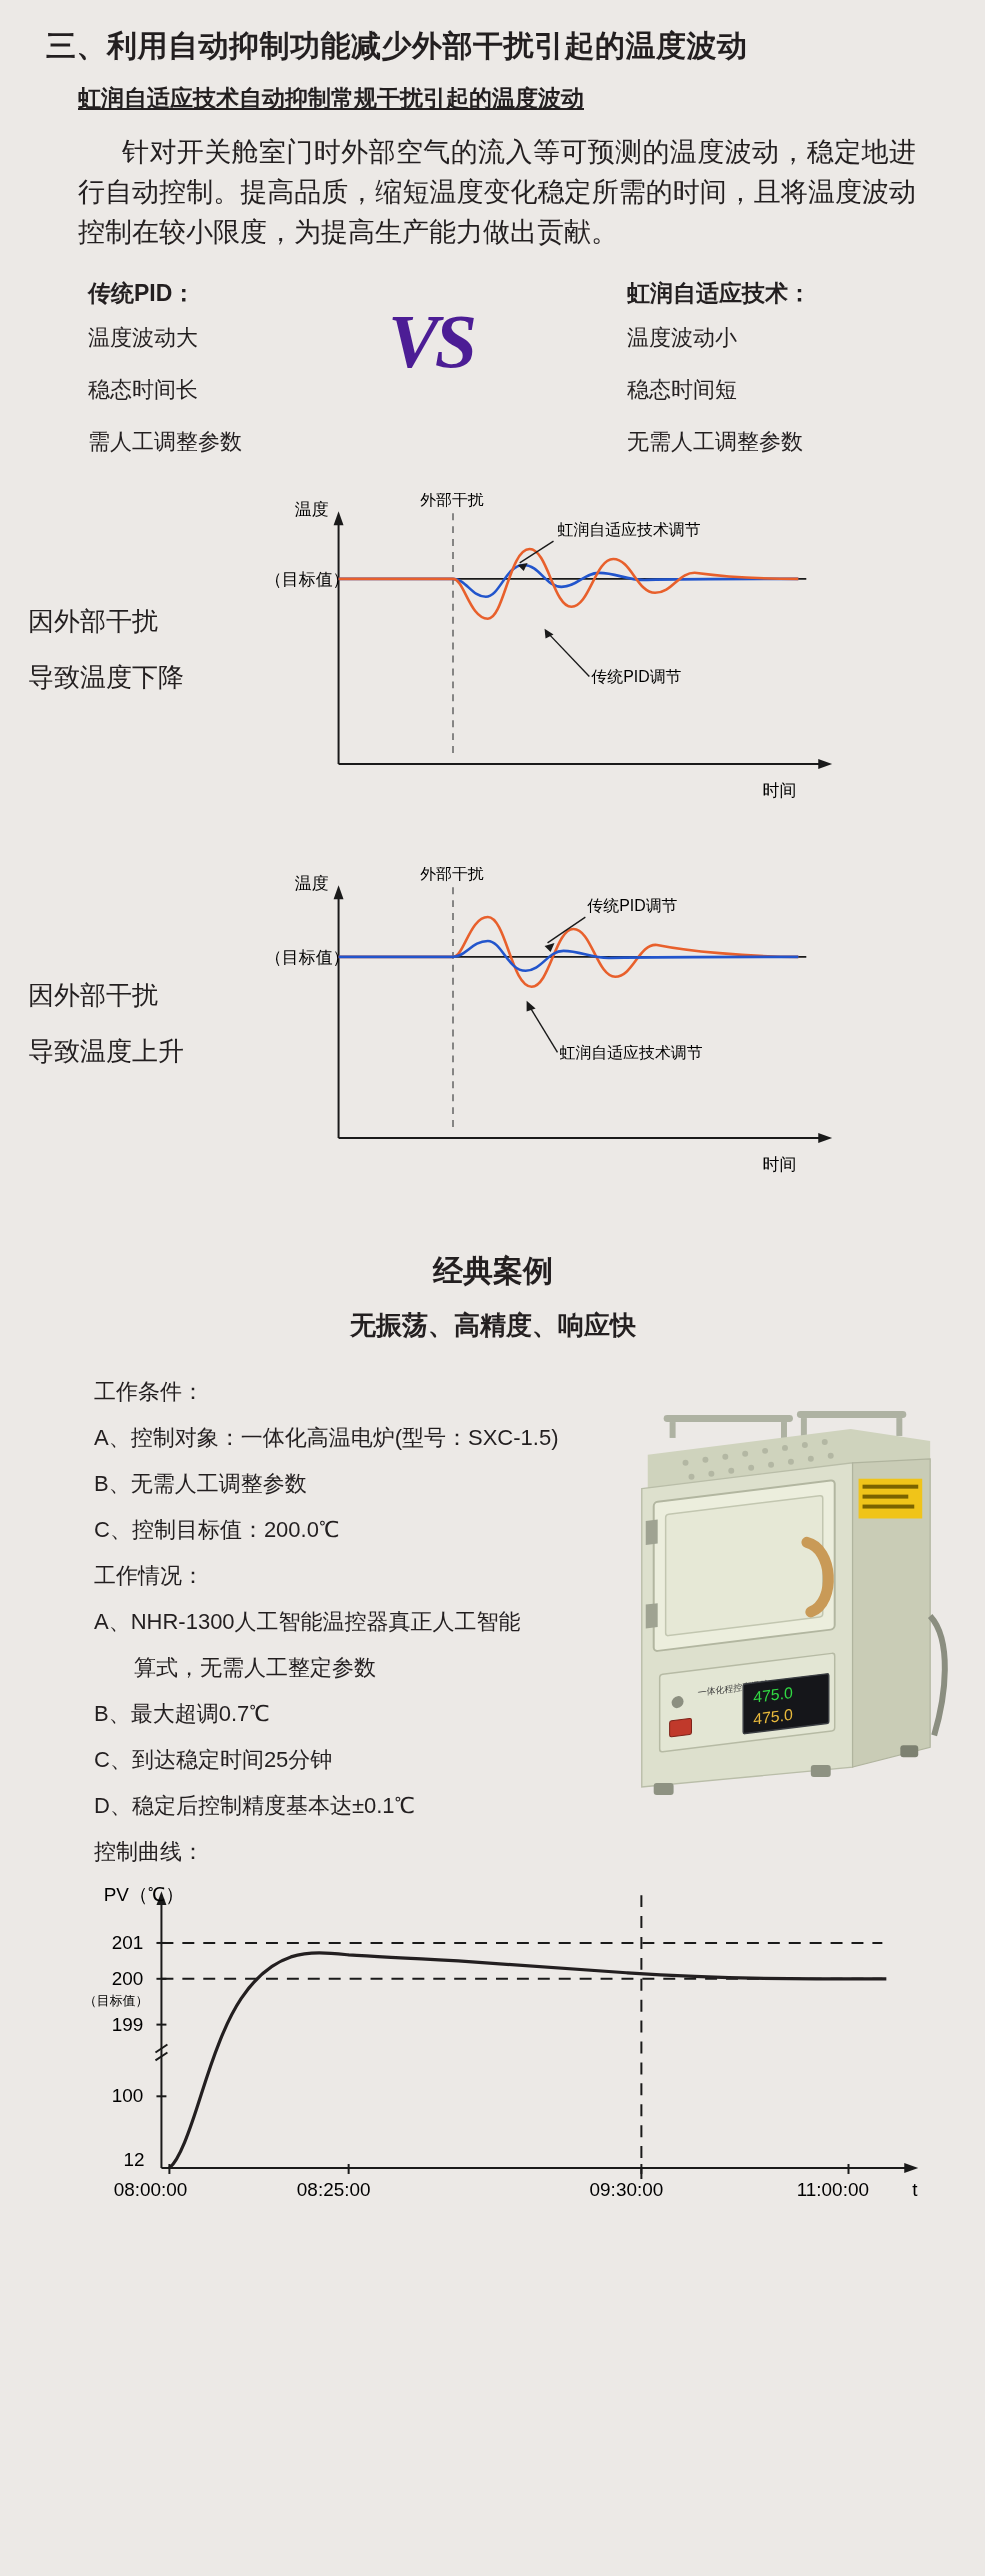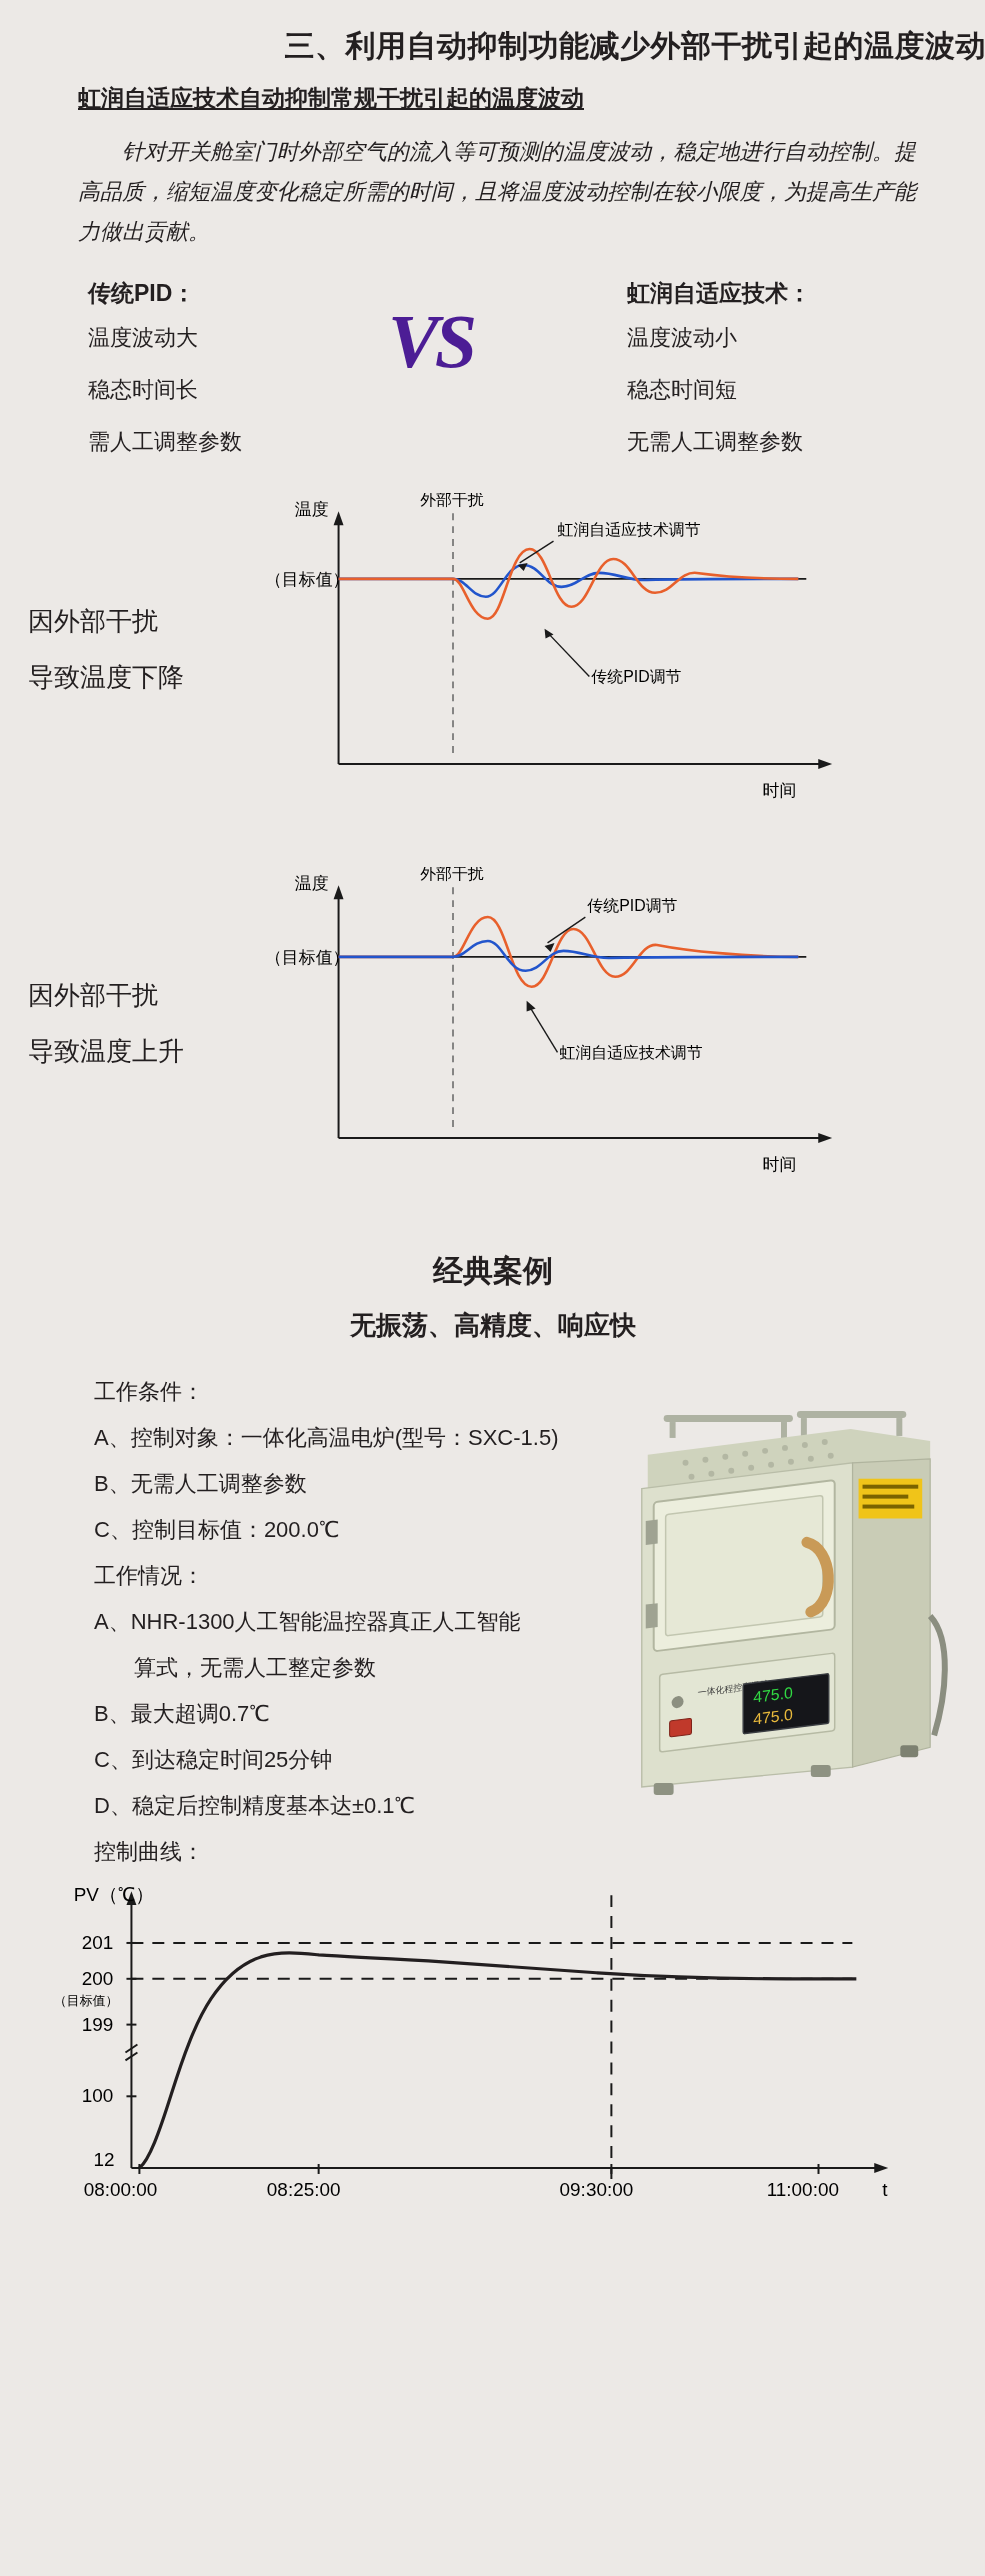--- a/index.html
+++ b/index.html
@@ -10,33 +10,31 @@
     font-family: "Liberation Sans", sans-serif;
     color: #231f20;
     -webkit-font-smoothing: antialiased;
   }
   .page { position: relative; width: 986px; min-height: 2576px; padding: 0 0 40px 0; }
 
   
   .sec-title {
     font-size: 30px; font-weight: bold; letter-spacing: 0.5px;
     padding: 26px 0 0 46px;
-    text-align: right;
   }
   .sec-sub {
     font-size: 23px; font-weight: bold;
     padding: 16px 0 0 78px;
     text-decoration: underline;
   }
   .para {
-    font-size: 22px; line-height: 40px;
+    font-size: 27px; line-height: 40px;
     padding: 18px 70px 0 78px;
     text-indent: 44px;
     text-align: justify;
-    font-style: italic;
   }
 
   
   .compare {
     position: relative; margin-top: 26px; height: 199px;
   }
   .col-left  { position: absolute; left: 88px;  top: 0; }
   .col-right { position: absolute; left: 627px; top: 0; }
   .col-title { font-size: 23px; font-weight: bold; margin-bottom: 14px; }
   .col-line  { font-size: 22px; margin-bottom: 22px; }
@@ -66,21 +64,21 @@
   }
   .case-body { position: relative; margin-top: 26px; min-height: 418px; padding-left: 48px; }
   .case-list { padding-left: 46px; width: 617px; }
   .case-line { font-size: 22px; line-height: 46px; }
   .case-line.indent { padding-left: 40px; }
   .furnace {
     position: absolute; right: 26px; top: 28px; width: 358px; height: 418px;
   }
 
   
-  .final-chart { position: relative; margin-top: 10px; }
+  .final-chart { position: relative; margin-top: 10px; padding-left: 30px; }
 
   svg text { font-family: "Liberation Sans", sans-serif; }
 </style>
 </head>
 <body>
 
 <div class="page">
 
   <div class="sec-title">三、利用自动抑制功能减少外部干扰引起的温度波动</div>
   <div class="sec-sub">虹润自适应技术自动抑制常规干扰引起的温度波动</div>

